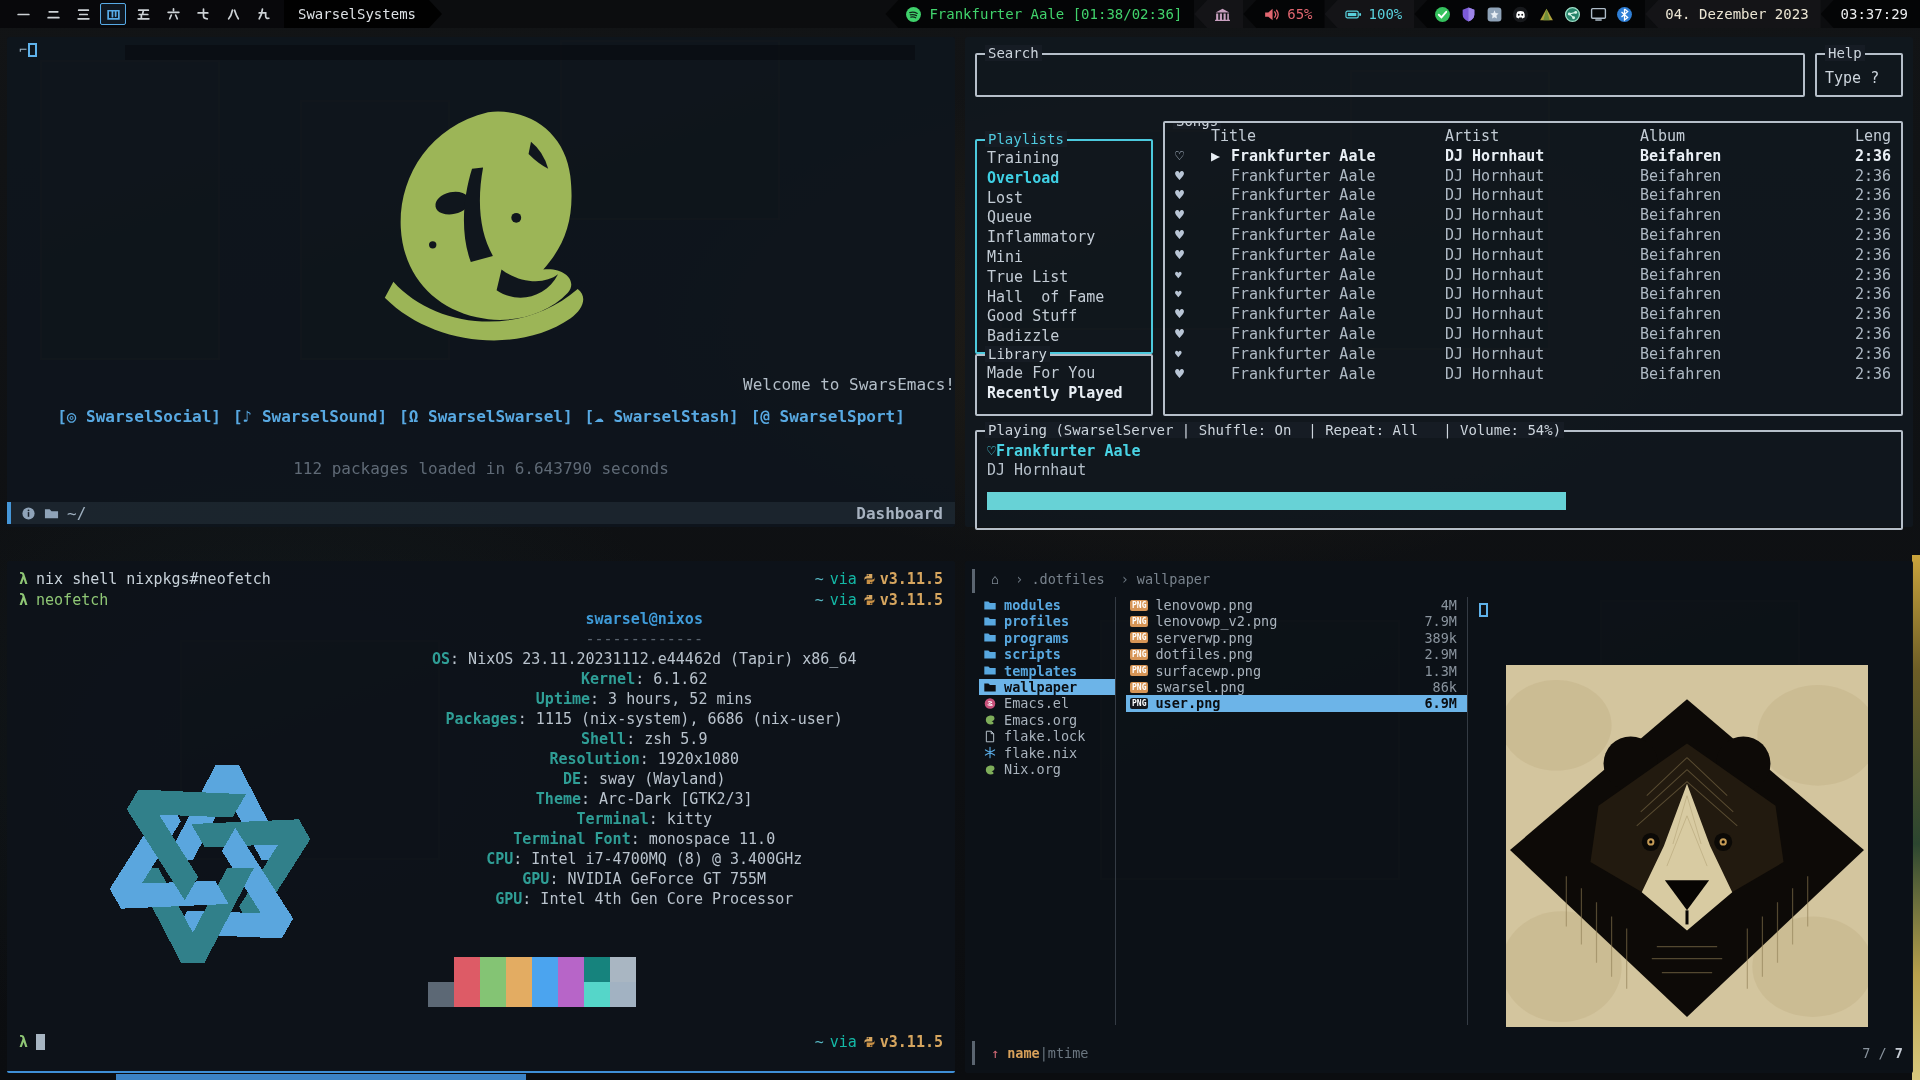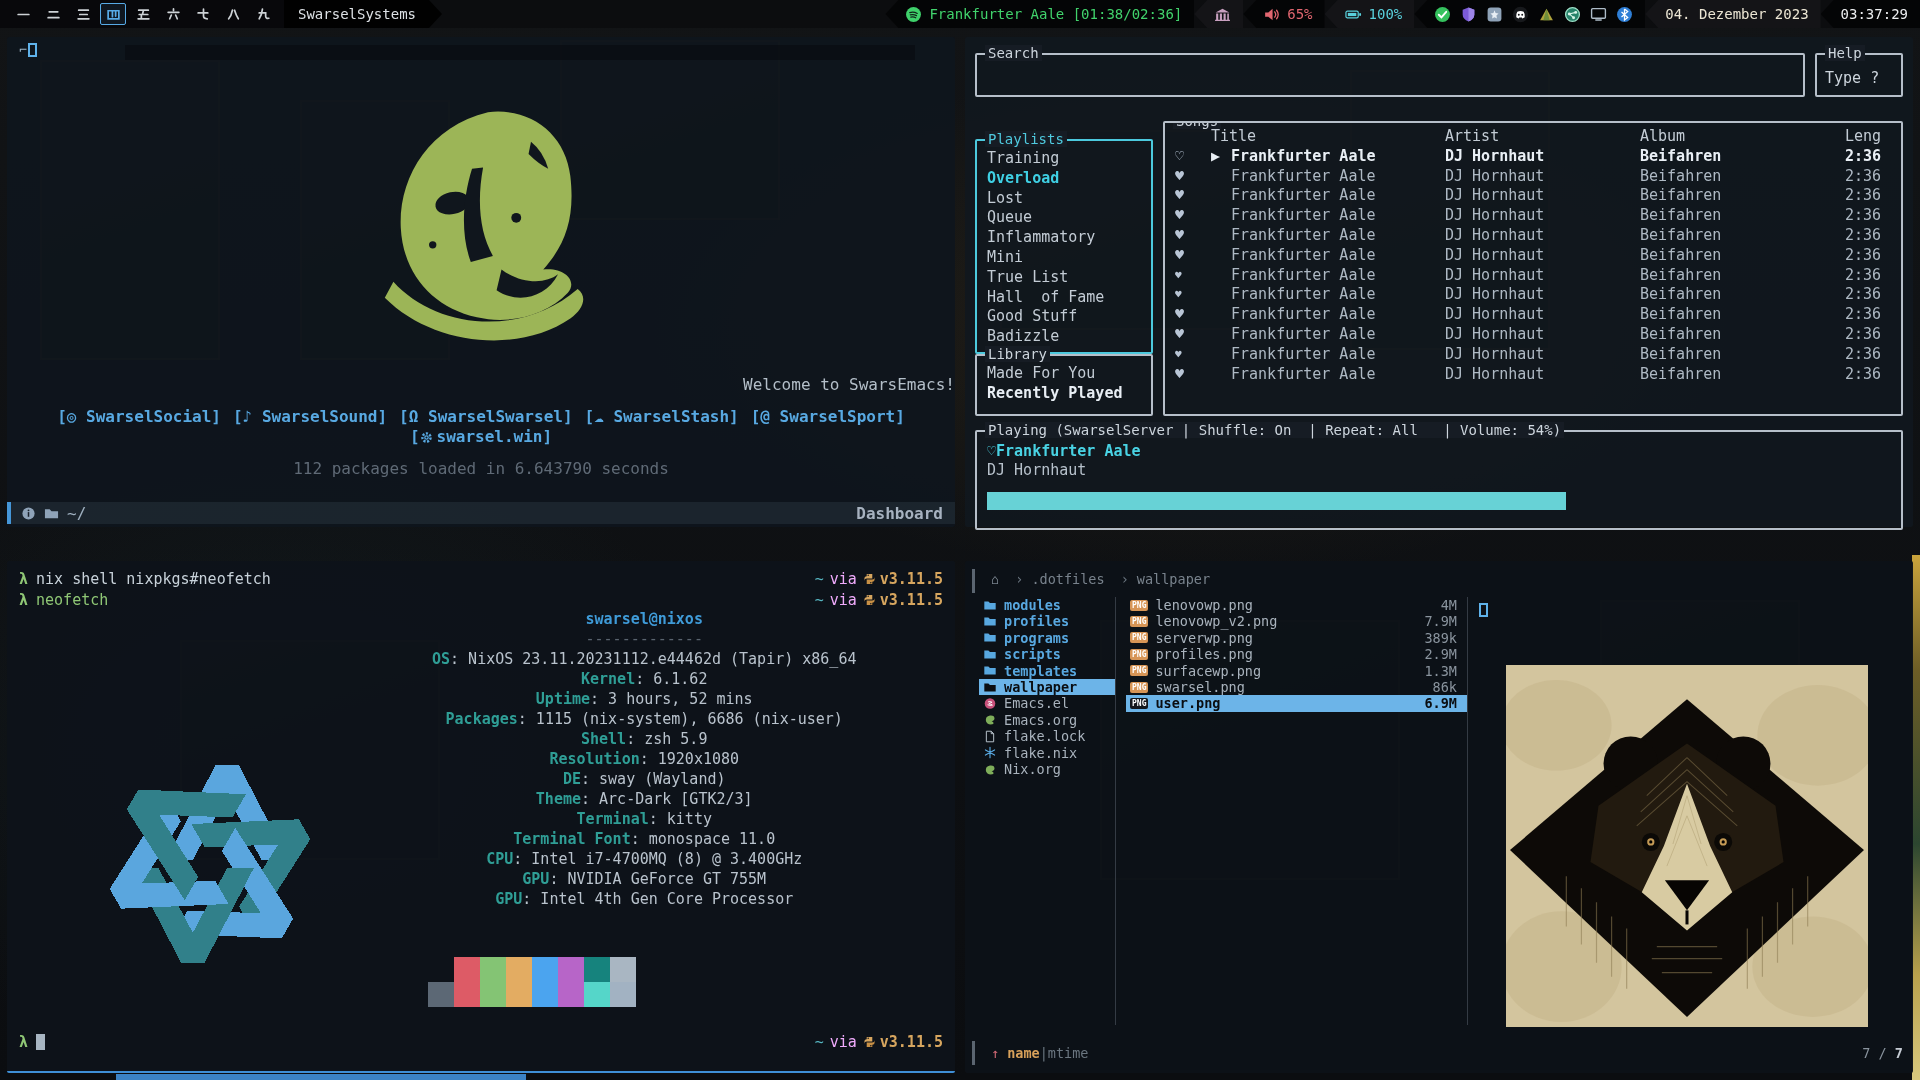--- a/index.html
+++ b/index.html
@@ -82,36 +82,36 @@
   .mid-row{display:flex;gap:10px;margin-top:24px;height:295px;}
   .leftcol{width:178px;display:flex;flex-direction:column;}
   .box.library{height:62px;padding:8px 10px 0;}
   .box.playlists{margin-top:18px;flex:1;padding:8px 10px 0;}
   .li-item{line-height:19.8px;white-space:pre;cursor:default;}
   .li-item.bold{font-weight:bold;color:#e8eef4;}
   .li-item.active{font-weight:bold;color:#3fd0e4;}
   .box.songs{flex:1;padding:4px 0 0;overflow:hidden;}
   .s-head,.s-row{display:flex;align-items:center;line-height:19.8px;padding:0 10px;}
   .c-heart{width:36px;color:#b9c6d6;} .c-heart.small{font-size:11px;}
-  .c-title{flex:1;} .c-artist{width:195px;} .c-album{width:205px;} .c-len{width:46px;}
+  .c-title{flex:1;} .c-artist{width:195px;} .c-album{width:205px;} .c-len{width:46px;text-align:right;}
   .s-head{color:#c3ccd5;} .s-head .c-heart{visibility:hidden;}
   .s-row{color:#aeb9c4;}
   .s-row.bold{color:#eaf0f6;font-weight:bold;}
   .play-mark{display:inline-block;width:20px;}
   .box.playing{margin-top:14px;height:100px;padding:10px 10px 0;}
   .p-song{color:#49d3e4;font-weight:bold;}
   .p-artist{color:#b7c1cb;line-height:20px;}
   .p-barwrap{margin-top:12px;height:18px;}
   .p-bar{height:18px;background:#67d2d6;}
 
   
   .t-line{display:flex;justify-content:space-between;line-height:21px;}
   .lam{color:#8fc775;font-weight:bold;margin-right:8px;}
   .cmd-green{color:#8fc775;}
-  .rstat .tilde{color:#56b6c2;} .rstat .via{color:#f0abfc;margin:0 6px;}
+  .rstat .tilde{color:#56b6c2;} .rstat .via{color:#14b8a6;margin:0 6px;}
   .rstat .ver{color:#d7a65f;font-weight:bold;}
   .pyic{width:13px;height:14px;vertical-align:-2px;margin-right:4px;}
   #nix-logo{position:absolute;left:12px;top:112px;width:382px;height:382px;}
   .t-info{position:absolute;left:425px;top:48px;line-height:20px;text-align:center;}
   .t-user{color:#3f9bd8;font-weight:bold;}
   .t-dash{color:#5a646f;}
   .t-k{color:#2f9e96;font-weight:bold;} .t-v{color:#b9c3cd;}
   .palette{position:absolute;left:421px;top:396px;}
   .p-row{display:flex;height:25px;}
   .p-cell{width:26px;height:25px;}
@@ -370,26 +370,20 @@
     <circle cx="128" cy="96" r="4" fill="#10161d"></circle>
     <circle cx="60" cy="118" r="3" fill="#10161d"></circle>
   </svg>
 
   <div class="em-welcome">Welcome to SwarsEmacs!</div>
 
   <div class="em-links">
     
   <span class="lk">[<span>◎</span> <span>SwarselSocial</span>]</span><span class="lk">[<span>♪</span> <span>SwarselSound</span>]</span><span class="lk">[<span>Ω</span> <span>SwarselSwarsel</span>]</span><span class="lk">[<span>☁</span> <span>SwarselStash</span>]</span><span class="lk">[<span>@</span> <span>SwarselSport</span>]</span></div>
 
-  <div class="em-domain">
-    [<svg class="gear" viewBox="0 0 14 14">
-      <circle cx="7" cy="7" r="4.4" fill="none" stroke="#58a9e2" stroke-width="2.6" stroke-dasharray="2.3 1.6"></circle>
-      <circle cx="7" cy="7" r="1.8" fill="none" stroke="#58a9e2" stroke-width="1.4"></circle>
-    </svg><span>swarsel.win</span>]
-  </div>
 
   <div class="em-pkgs">112 packages loaded in 6.643790 seconds</div>
 
   <div class="em-modeline">
     <div class="em-accent"></div>
     <svg class="ml-ic" viewBox="0 0 16 16">
       <circle cx="8" cy="8" r="6.5" fill="#8fa3b8"></circle>
         <rect x="7.2" y="6.5" width="1.6" height="5" fill="#1b222c"></rect>
         <circle cx="8" cy="4.6" r="1" fill="#1b222c"></circle>
     </svg>
@@ -770,21 +764,21 @@
         </div>
 
         <div class="f-row file">
           <span class="badge">PNG</span>
           <span>serverwp.png</span>
           <span class="fsize">389k</span>
         </div>
 
         <div class="f-row file">
           <span class="badge">PNG</span>
-          <span>profiles.png</span>
+          <span>dotfiles.png</span>
           <span class="fsize">2.9M</span>
         </div>
 
         <div class="f-row file">
           <span class="badge">PNG</span>
           <span>surfacewp.png</span>
           <span class="fsize">1.3M</span>
         </div>
 
         <div class="f-row file">

